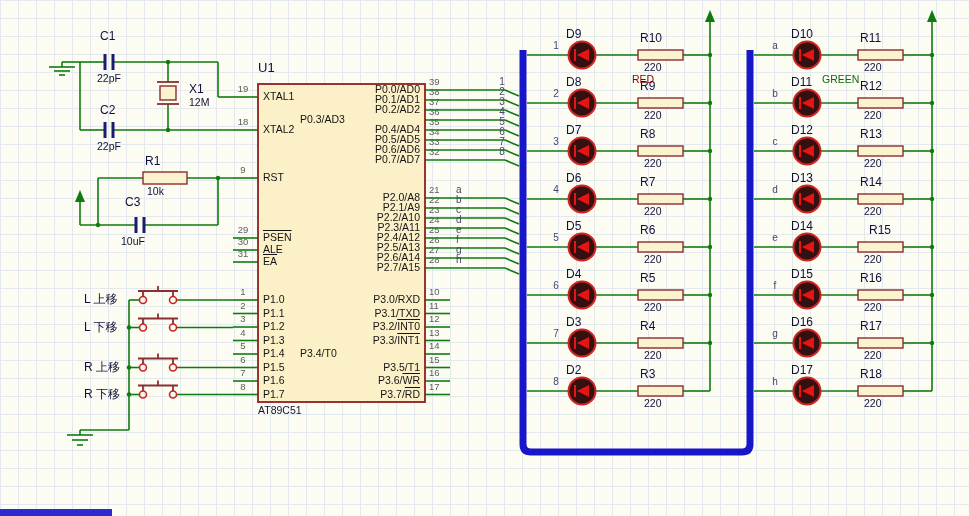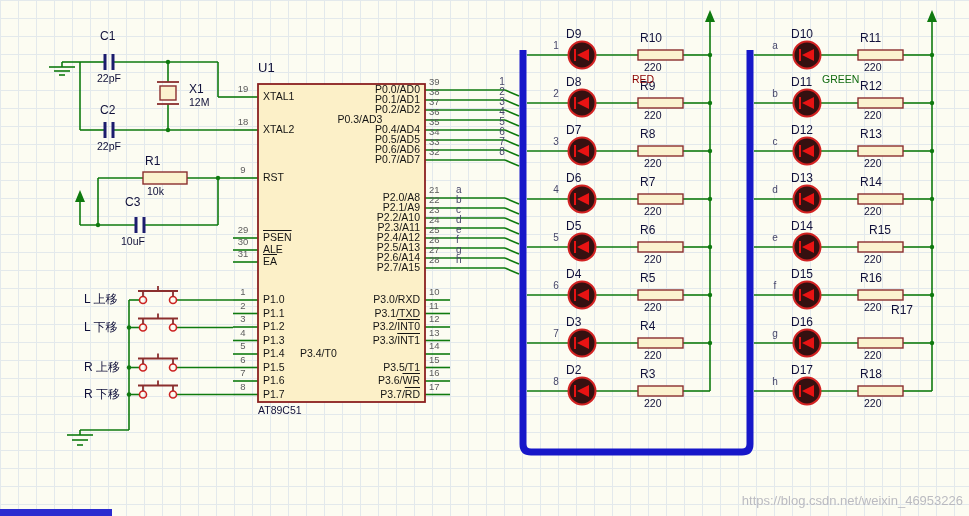--- a/index.html
+++ b/index.html
@@ -357,21 +357,21 @@
       <span class="lbl pnum" style="left: 429px; top: 77px;">39</span>
       <span class="lbl pin-name" style="left: 300px; top: 84px; width: 120px; text-align: right;"><span>P0.0/AD0</span><span class="ov"></span></span>
       <span class="lbl net" style="left: 494px; top: 77px; width: 16px; text-align: center;">1</span>
       <span class="lbl pnum" style="left: 429px; top: 87px;">38</span>
       <span class="lbl pin-name" style="left: 300px; top: 94px; width: 120px; text-align: right;"><span>P0.1/AD1</span><span class="ov"></span></span>
       <span class="lbl net" style="left: 494px; top: 87px; width: 16px; text-align: center;">2</span>
       <span class="lbl pnum" style="left: 429px; top: 97px;">37</span>
       <span class="lbl pin-name" style="left: 300px; top: 104px; width: 120px; text-align: right;"><span>P0.2/AD2</span><span class="ov"></span></span>
       <span class="lbl net" style="left: 494px; top: 97px; width: 16px; text-align: center;">3</span>
       <span class="lbl pnum" style="left: 429px; top: 107px;">36</span>
-      <span class="lbl pin-name" style="left: 300px; top: 114px; width: 120px; text-align: center;"><span>P0.3/AD3</span><span class="ov"></span></span>
+      <span class="lbl pin-name" style="left: 300px; top: 114px; width: 120px; text-align: left;"><span>P0.3/AD3</span><span class="ov"></span></span>
       <span class="lbl net" style="left: 494px; top: 107px; width: 16px; text-align: center;">4</span>
       <span class="lbl pnum" style="left: 429px; top: 117px;">35</span>
       <span class="lbl pin-name" style="left: 300px; top: 124px; width: 120px; text-align: right;"><span>P0.4/AD4</span><span class="ov"></span></span>
       <span class="lbl net" style="left: 494px; top: 117px; width: 16px; text-align: center;">5</span>
       <span class="lbl pnum" style="left: 429px; top: 127px;">34</span>
       <span class="lbl pin-name" style="left: 300px; top: 134px; width: 120px; text-align: right;"><span>P0.5/AD5</span><span class="ov"></span></span>
       <span class="lbl net" style="left: 494px; top: 127px; width: 16px; text-align: center;">6</span>
       <span class="lbl pnum" style="left: 429px; top: 137px;">33</span>
       <span class="lbl pin-name" style="left: 300px; top: 144px; width: 120px; text-align: right;"><span>P0.6/AD6</span><span class="ov"></span></span>
       <span class="lbl net" style="left: 494px; top: 137px; width: 16px; text-align: center;">7</span>
@@ -469,25 +469,24 @@
       <span class="lbl net" style="left: 766px; top: 233px; width: 18px; text-align: center;">e</span>
       <span class="lbl ref" style="left: 791px; top: 220px;">D14</span>
       <span class="lbl ref" style="left: 869px; top: 224px;">R15</span>
       <span class="lbl val" style="left: 864px; top: 254px;">220</span>
       <span class="lbl net" style="left: 766px; top: 281px; width: 18px; text-align: center;">f</span>
       <span class="lbl ref" style="left: 791px; top: 268px;">D15</span>
       <span class="lbl ref" style="left: 860px; top: 272px;">R16</span>
       <span class="lbl val" style="left: 864px; top: 302px;">220</span>
       <span class="lbl net" style="left: 766px; top: 329px; width: 18px; text-align: center;">g</span>
       <span class="lbl ref" style="left: 791px; top: 316px;">D16</span>
-      <span class="lbl ref" style="left: 860px; top: 304px; margin-left: 31px;">R17</span>
+      <span class="lbl ref" style="left: 860px; top: 320px;">R17</span>
       <span class="lbl val" style="left: 864px; top: 350px;">220</span>
       <span class="lbl net" style="left: 766px; top: 377px; width: 18px; text-align: center;">h</span>
       <span class="lbl ref" style="left: 791px; top: 364px;">D17</span>
       <span class="lbl ref" style="left: 860px; top: 368px;">R18</span>
       <span class="lbl val" style="left: 864px; top: 398px;">220</span>
       <span class="lbl lblred" style="left: 598px; top: 74px;">RED</span>
       <span class="lbl lblgreen" style="left: 822px; top: 74px;">GREEN</span>
     </div>
 
-  <div class="watermark">https://blog.csdn.net/weixin_46953226</div>
   <div class="corner-bar"></div>
 </div>
 
 </body></html>

